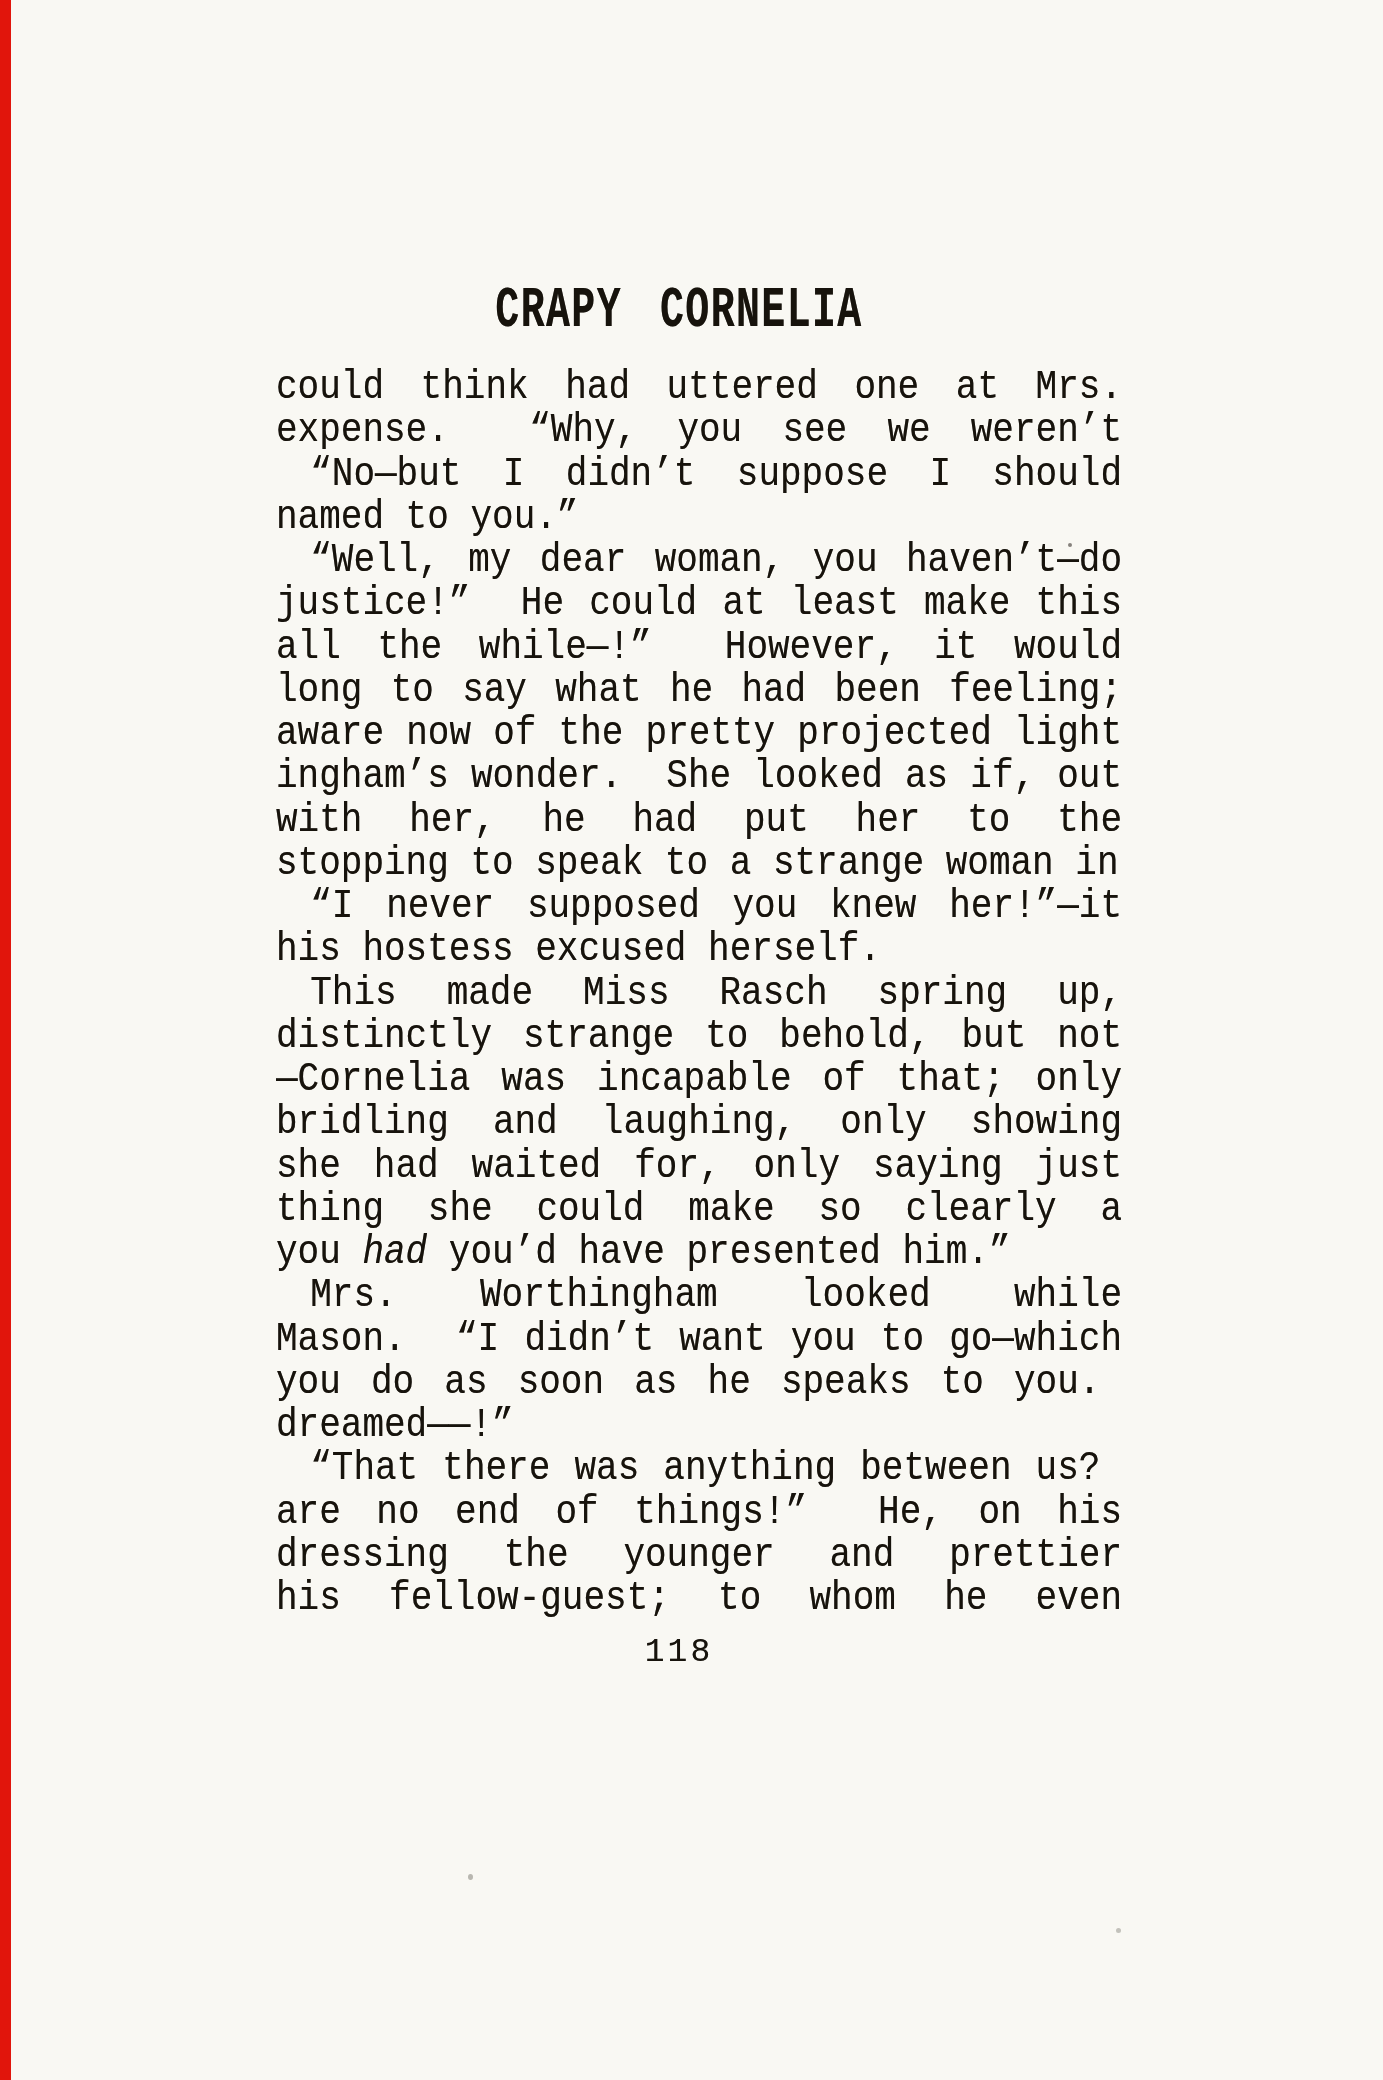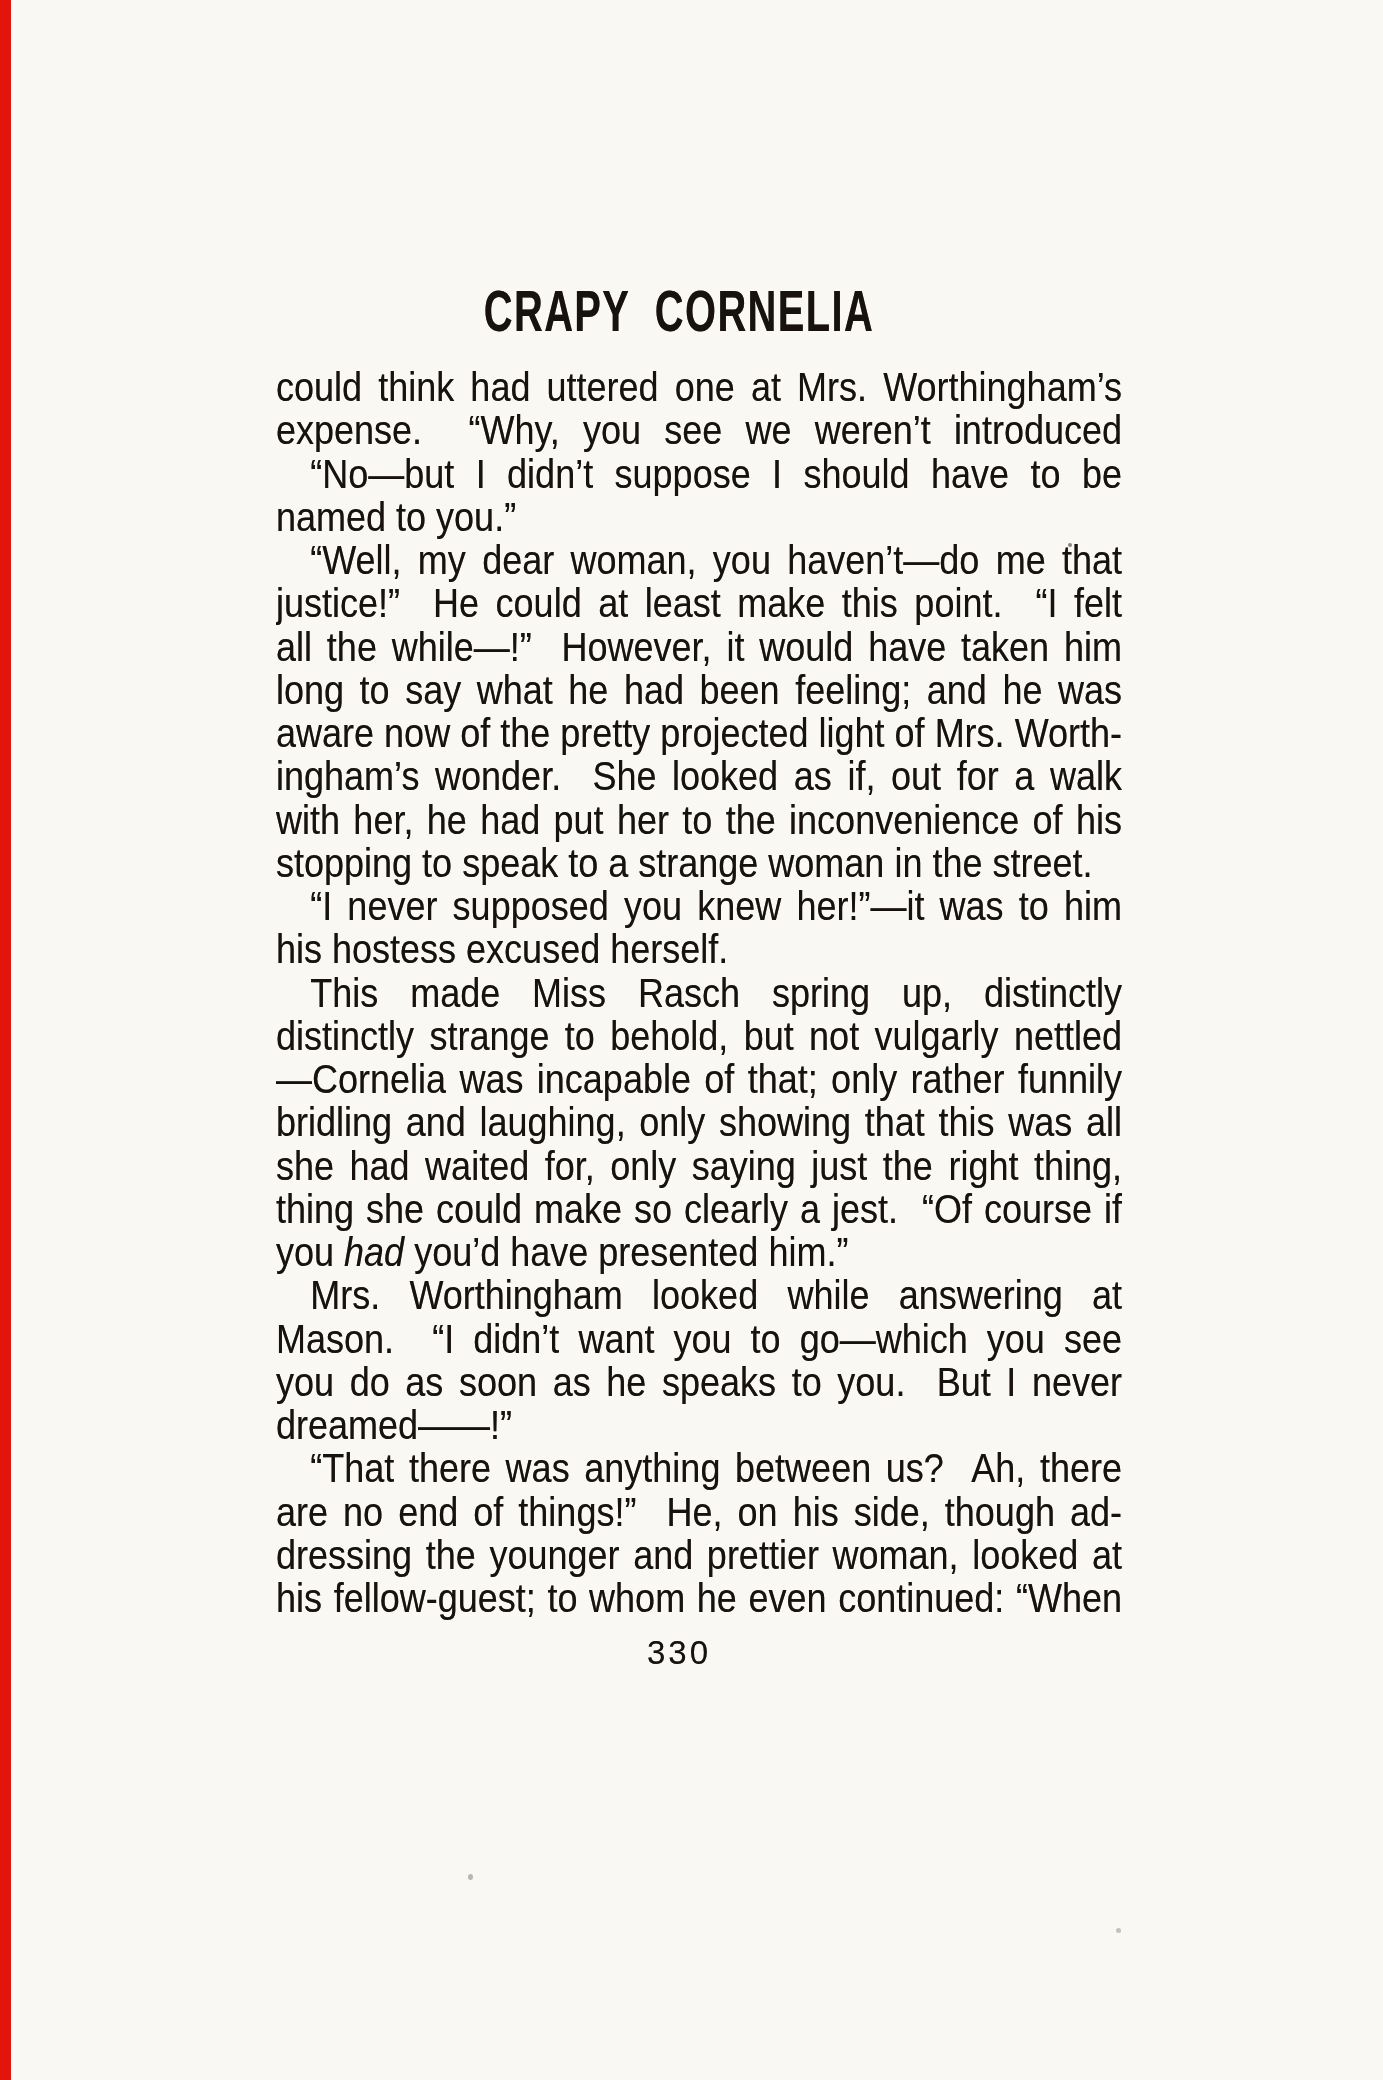--- a/index.html
+++ b/index.html
@@ -2,21 +2,21 @@
 <html><head>
 <meta charset="utf-8">
 <style>
   html, body { margin: 0; padding: 0; }
   .page {
     position: relative;
     width: 1383px;
     height: 2080px;
     background: var(--paper, #f9f8f3);
     overflow: hidden;
-    font-family: Liberation Sans, sans-serif;
+    font-family: Liberation Mono, monospace;
     color: var(--ink, #17130c);
     text-shadow: 0 0 0.5px rgba(23,19,12,0.55);
   }
   .red-edge {
     position: absolute;
     left: 0; top: 0;
     width: 11px; height: 100%;
     background: var(--left-edge-red, #e1150c);
   }
   .title {
@@ -102,17 +102,17 @@
       <div class="line"><span>you </span><i>had</i><span> you’d have presented him.”</span></div>
       <div class="line just indent"><span>Mrs. Worthingham looked while answering at White-</span></div>
       <div class="line just"><span>Mason.&nbsp; “I didn’t want you to go—which you see</span></div>
       <div class="line just"><span>you do as soon as he speaks to you.&nbsp; But I never</span></div>
       <div class="line"><span>dreamed——!”</span></div>
       <div class="line just indent"><span>“That there was anything between us?&nbsp; Ah, there</span></div>
       <div class="line just"><span>are no end of things!”&nbsp; He, on his side, though ad-</span></div>
       <div class="line just"><span>dressing the younger and prettier woman, looked at</span></div>
       <div class="line just"><span>his fellow-guest; to whom he even continued: “When</span></div>
     </div>
-  <div class="folio">330</div>
+  <div class="folio">118</div>
   <div class="speck s1"></div>
   <div class="speck s2"></div>
   <div class="speck s3"></div>
 </div>
 
 </body></html>

